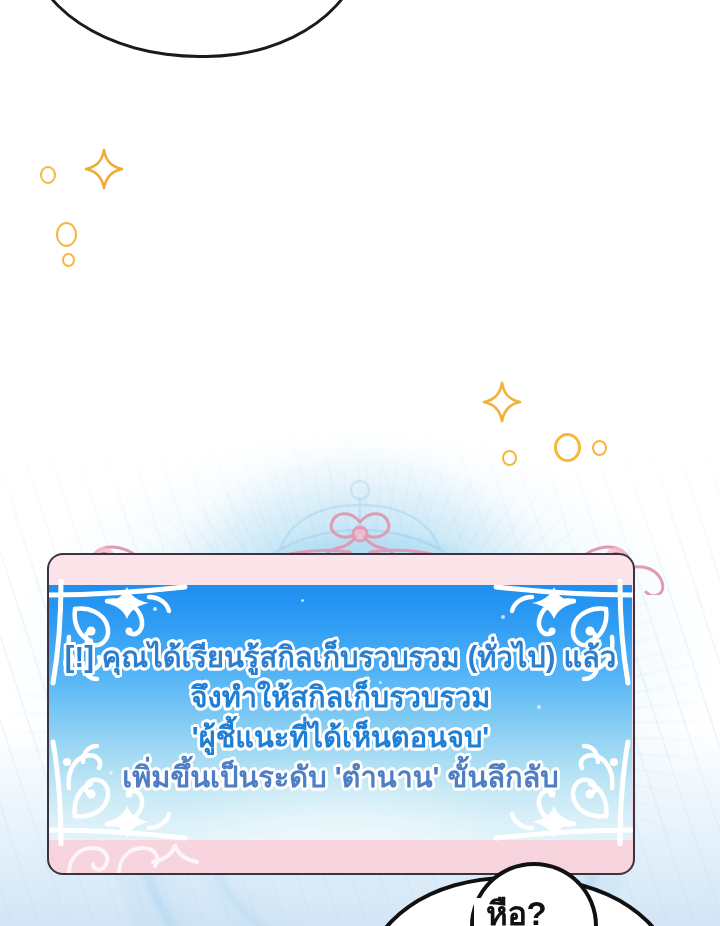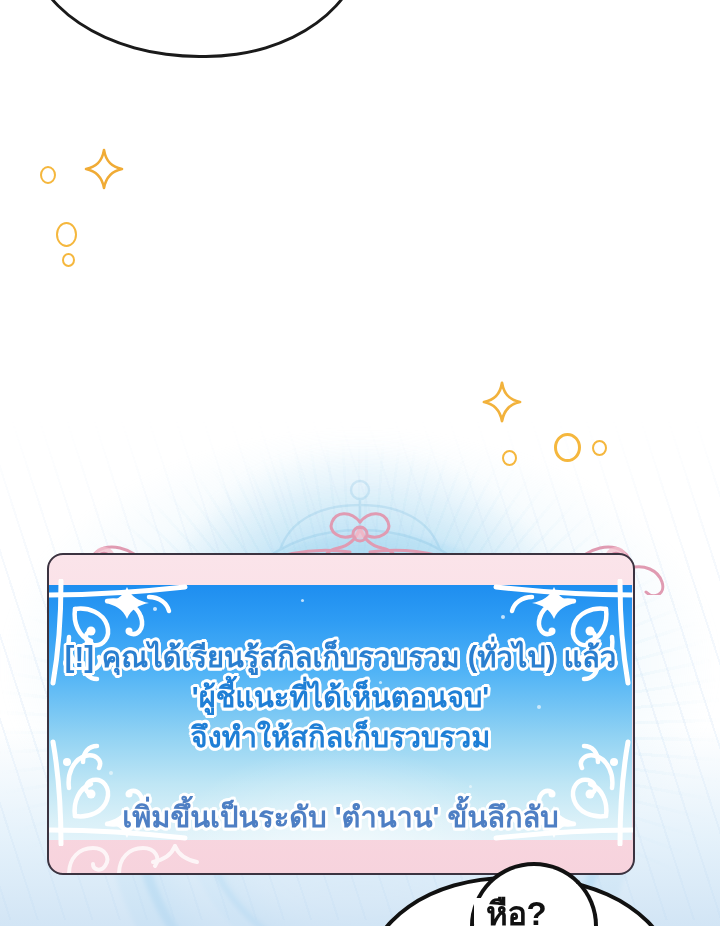--- a/index.html
+++ b/index.html
@@ -243,21 +243,21 @@
     text-shadow:
       -2.6px 0 0 #ffffff,  2.6px 0 0 #ffffff,
        0 -2.6px 0 #ffffff, 0 2.6px 0 #ffffff,
       -1.9px -1.9px 0 #ffffff, 1.9px -1.9px 0 #ffffff,
       -1.9px 1.9px 0 #ffffff, 1.9px 1.9px 0 #ffffff,
       -2.6px -1.3px 0 #ffffff, 2.6px 1.3px 0 #ffffff,
        1.3px -2.6px 0 #ffffff, -1.3px 2.6px 0 #ffffff;
     white-space: nowrap;
   }
   .ptline.l1 { color: #2a7fd0; }
-  .ptline.l5 { color: #4e7fc4; margin-top: 40px; }
+  .ptline.l5 { color: #4e7fc4; }
 </style>
 </head>
 <body>
 
 <div id="page">
 
   <div class="bg-base"></div>
   <div class="bg-halo"></div>
   <div class="bg-halo2"></div>
   <div class="bg-ring"></div>
@@ -443,22 +443,22 @@
         <g fill="none" stroke="#ffffff" stroke-width="4" stroke-linecap="round" opacity="0.85">
           <path d="M14,40 C14,24 24,14 38,14 C50,14 56,24 50,32 C46,38 38,36 38,30"></path>
           <path d="M64,40 C64,24 74,14 88,14 C100,14 106,24 100,32"></path>
           <path d="M120,12 C124,22 132,26 142,28"></path>
           <path d="M120,12 C116,22 108,26 98,28"></path>
         </g>
       </svg>
 
       <div class="panel-text">
         <div class="ptline l1">[!] คุณได้เรียนรู้สกิลเก็บรวบรวม (ทั่วไป) แล้ว</div>
+        <div class="ptline l4">จึงทำให้สกิลเก็บรวบรวม</div>
         <div class="ptline l3">'ผู้ชี้แนะที่ได้เห็นตอนจบ'</div>
-        <div class="ptline l4">จึงทำให้สกิลเก็บรวบรวม</div>
         <div class="ptline l5">เพิ่มขึ้นเป็นระดับ 'ตำนาน' ขั้นลึกลับ</div>
       </div>
     </div>
   </div>
 
   <div class="bubble-bottom"></div>
   <div class="bubble-bottom-lump"></div>
   <div class="bubble-bottom-cover"></div>
   <div class="bubble-bottom-text">หือ?</div>
 

